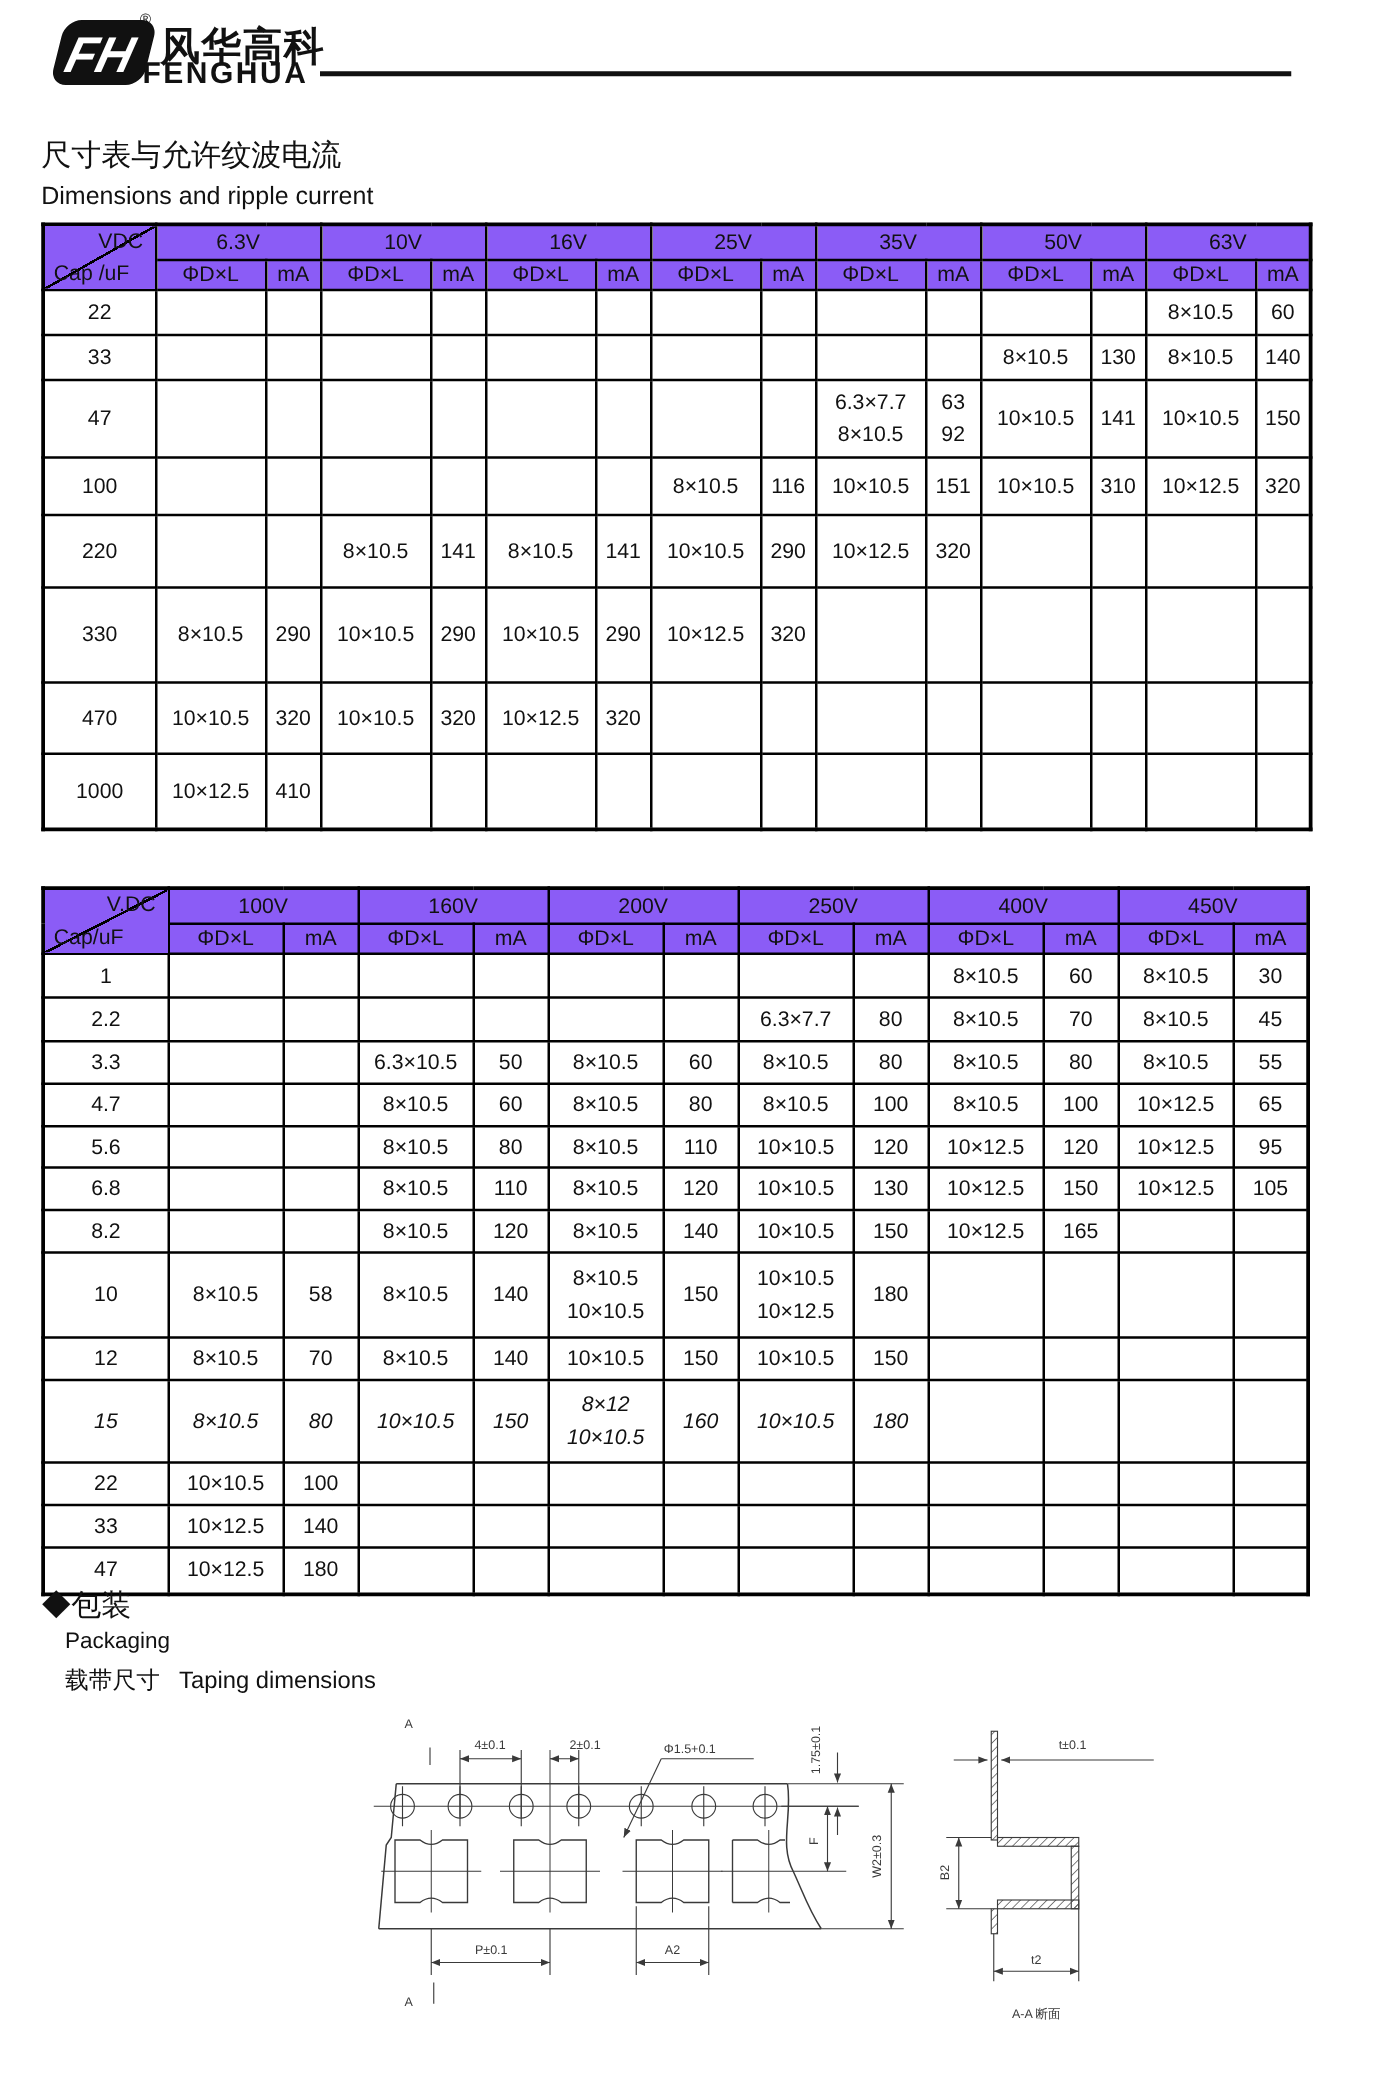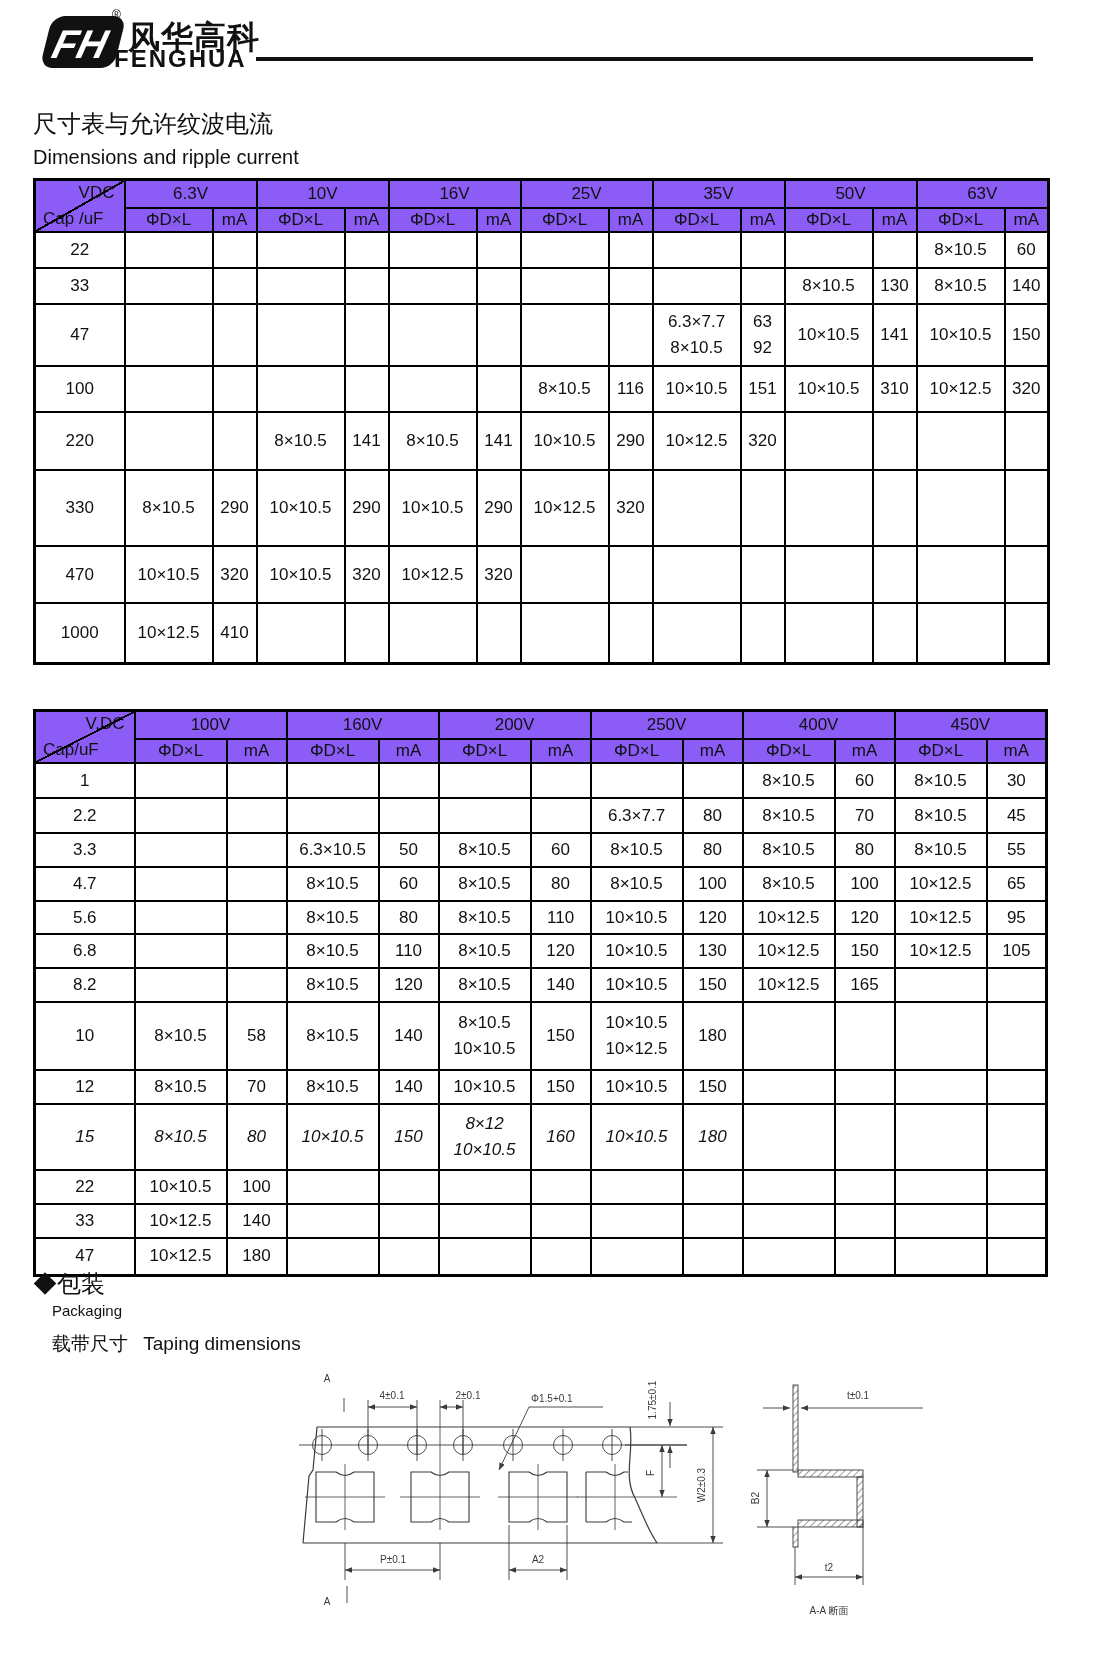--- a/index.html
+++ b/index.html
@@ -27,21 +27,21 @@
   .vtable thead tr:first-child th{height:26px;}
   .vtable thead tr:last-child th{height:22px;}
   .vtable td div{line-height:26px;}
   th.corner{position:relative;}
   th.corner .diag{position:absolute;inset:0;
       background:linear-gradient(to bottom right,transparent calc(50% - 1px),#000 calc(50% - 1px),#000 calc(50% + 1px),transparent calc(50% + 1px));}
   th.corner .ct{position:absolute;top:2px;right:9px;}
   th.corner .cb{position:absolute;bottom:2px;left:7px;}
   
   .pack-cn{position:absolute;left:33px;top:1268px;font-size:24px;}
-  .pack-en{position:absolute;left:52px;top:1302px;font-size:15px;}
+  .pack-en{position:absolute;left:52px;top:1302px;font-size:18px;}
   .pack-sub{position:absolute;left:52px;top:1331px;font-size:19px;}
   .pack-sub .en{margin-left:10px;}
   
   .drawing{position:absolute;left:285px;top:1358px;}
   .drawing text{font-family:"Liberation Sans",sans-serif;font-size:10px;fill:#3a3a3a;}
 </style>
 </head>
 <body>
 
 <div class="page">

